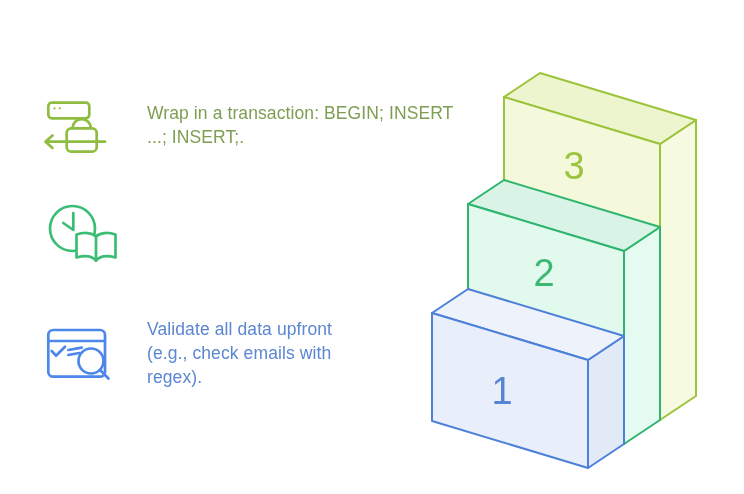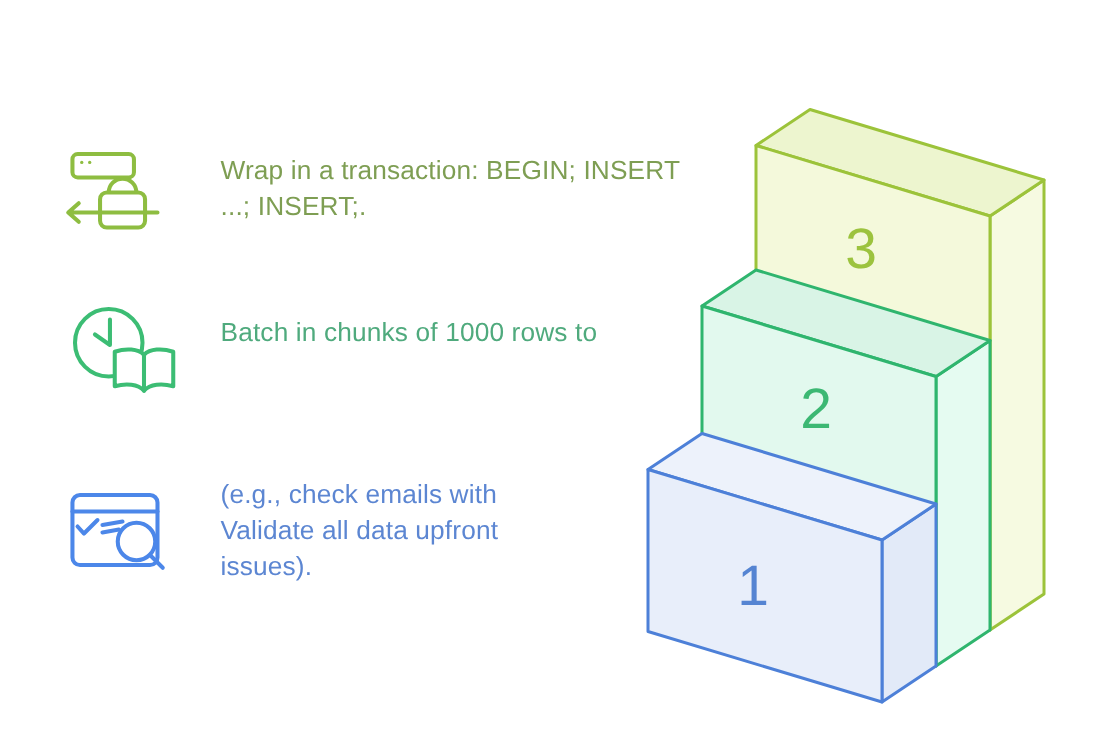--- a/index.html
+++ b/index.html
@@ -51,36 +51,35 @@
     <div class="line">...; INSERT;.</div>
   </div>
 
   <svg id="icon-2" class="step-icon" width="74" height="64" viewBox="0 0 74 64" fill="none" stroke="#3cbd74" stroke-width="2.7" stroke-linecap="round" stroke-linejoin="round">
     <circle cx="26.5" cy="26.5" r="22.5"></circle>
     <path d="M 27.3,11 L 27.3,28 L 17.3,21"></path>
     <path d="M 50,34.5 C 46,30.5 38,30 30.5,32.5 L 30.5,55.5 C 38,53.5 46,54 50,58.5 C 54,54 62,53.5 69.5,55.5 L 69.5,32.5 C 62,30 54,30.5 50,34.5 Z" fill="#ffffff"></path>
     <path d="M 50,34.5 L 50,58.5"></path>
   </svg>
   <div id="text-2" class="step-text">
-    <div class="line">Batch in chunks of 1000 rows to</div>
   </div>
 
   <svg id="icon-3" class="step-icon" width="70" height="60" viewBox="0 0 70 60" fill="none" stroke="#4c87e9" stroke-width="2.7" stroke-linecap="round" stroke-linejoin="round">
     <rect x="4.3" y="4" width="56.7" height="46.7" rx="5"></rect>
     <path d="M 4.3,15 L 61,15"></path>
     <path d="M 7.7,25 L 12,29.7 L 21,20.7"></path>
     <path d="M 24.3,24 L 37.7,21.7"></path>
     <path d="M 24.3,29 L 35.3,27"></path>
     <circle cx="47" cy="35" r="12.5" fill="#ffffff"></circle>
     <path d="M 56,44 L 64.5,52.5"></path>
   </svg>
   <div id="text-3" class="step-text">
+    <div class="line">Validate all data upfront</div>
     <div class="line">(e.g., check emails with</div>
-    <div class="line">Validate all data upfront</div>
-    <div class="line">issues).</div>
+    <div class="line">regex).</div>
   </div>
 
   <svg id="blocks-svg" width="744" height="494" viewBox="0 0 744 494" fill="none" stroke-width="2" stroke-linejoin="round" stroke-linecap="round">
 
     <g stroke="#9cc33a">
       <polygon points="660,144 696,120 696,396 660,420" fill="#f6fae1"></polygon>
       <polygon points="504,97 540,73 696,120 660,144" fill="#edf5cf"></polygon>
       <polygon points="504,97 660,144 660,420 504,373" fill="#f4f9db"></polygon>
       <text class="block-label" x="574" y="178.5" text-anchor="middle" fill="#9cc33e" stroke="none">3</text>
     </g>

